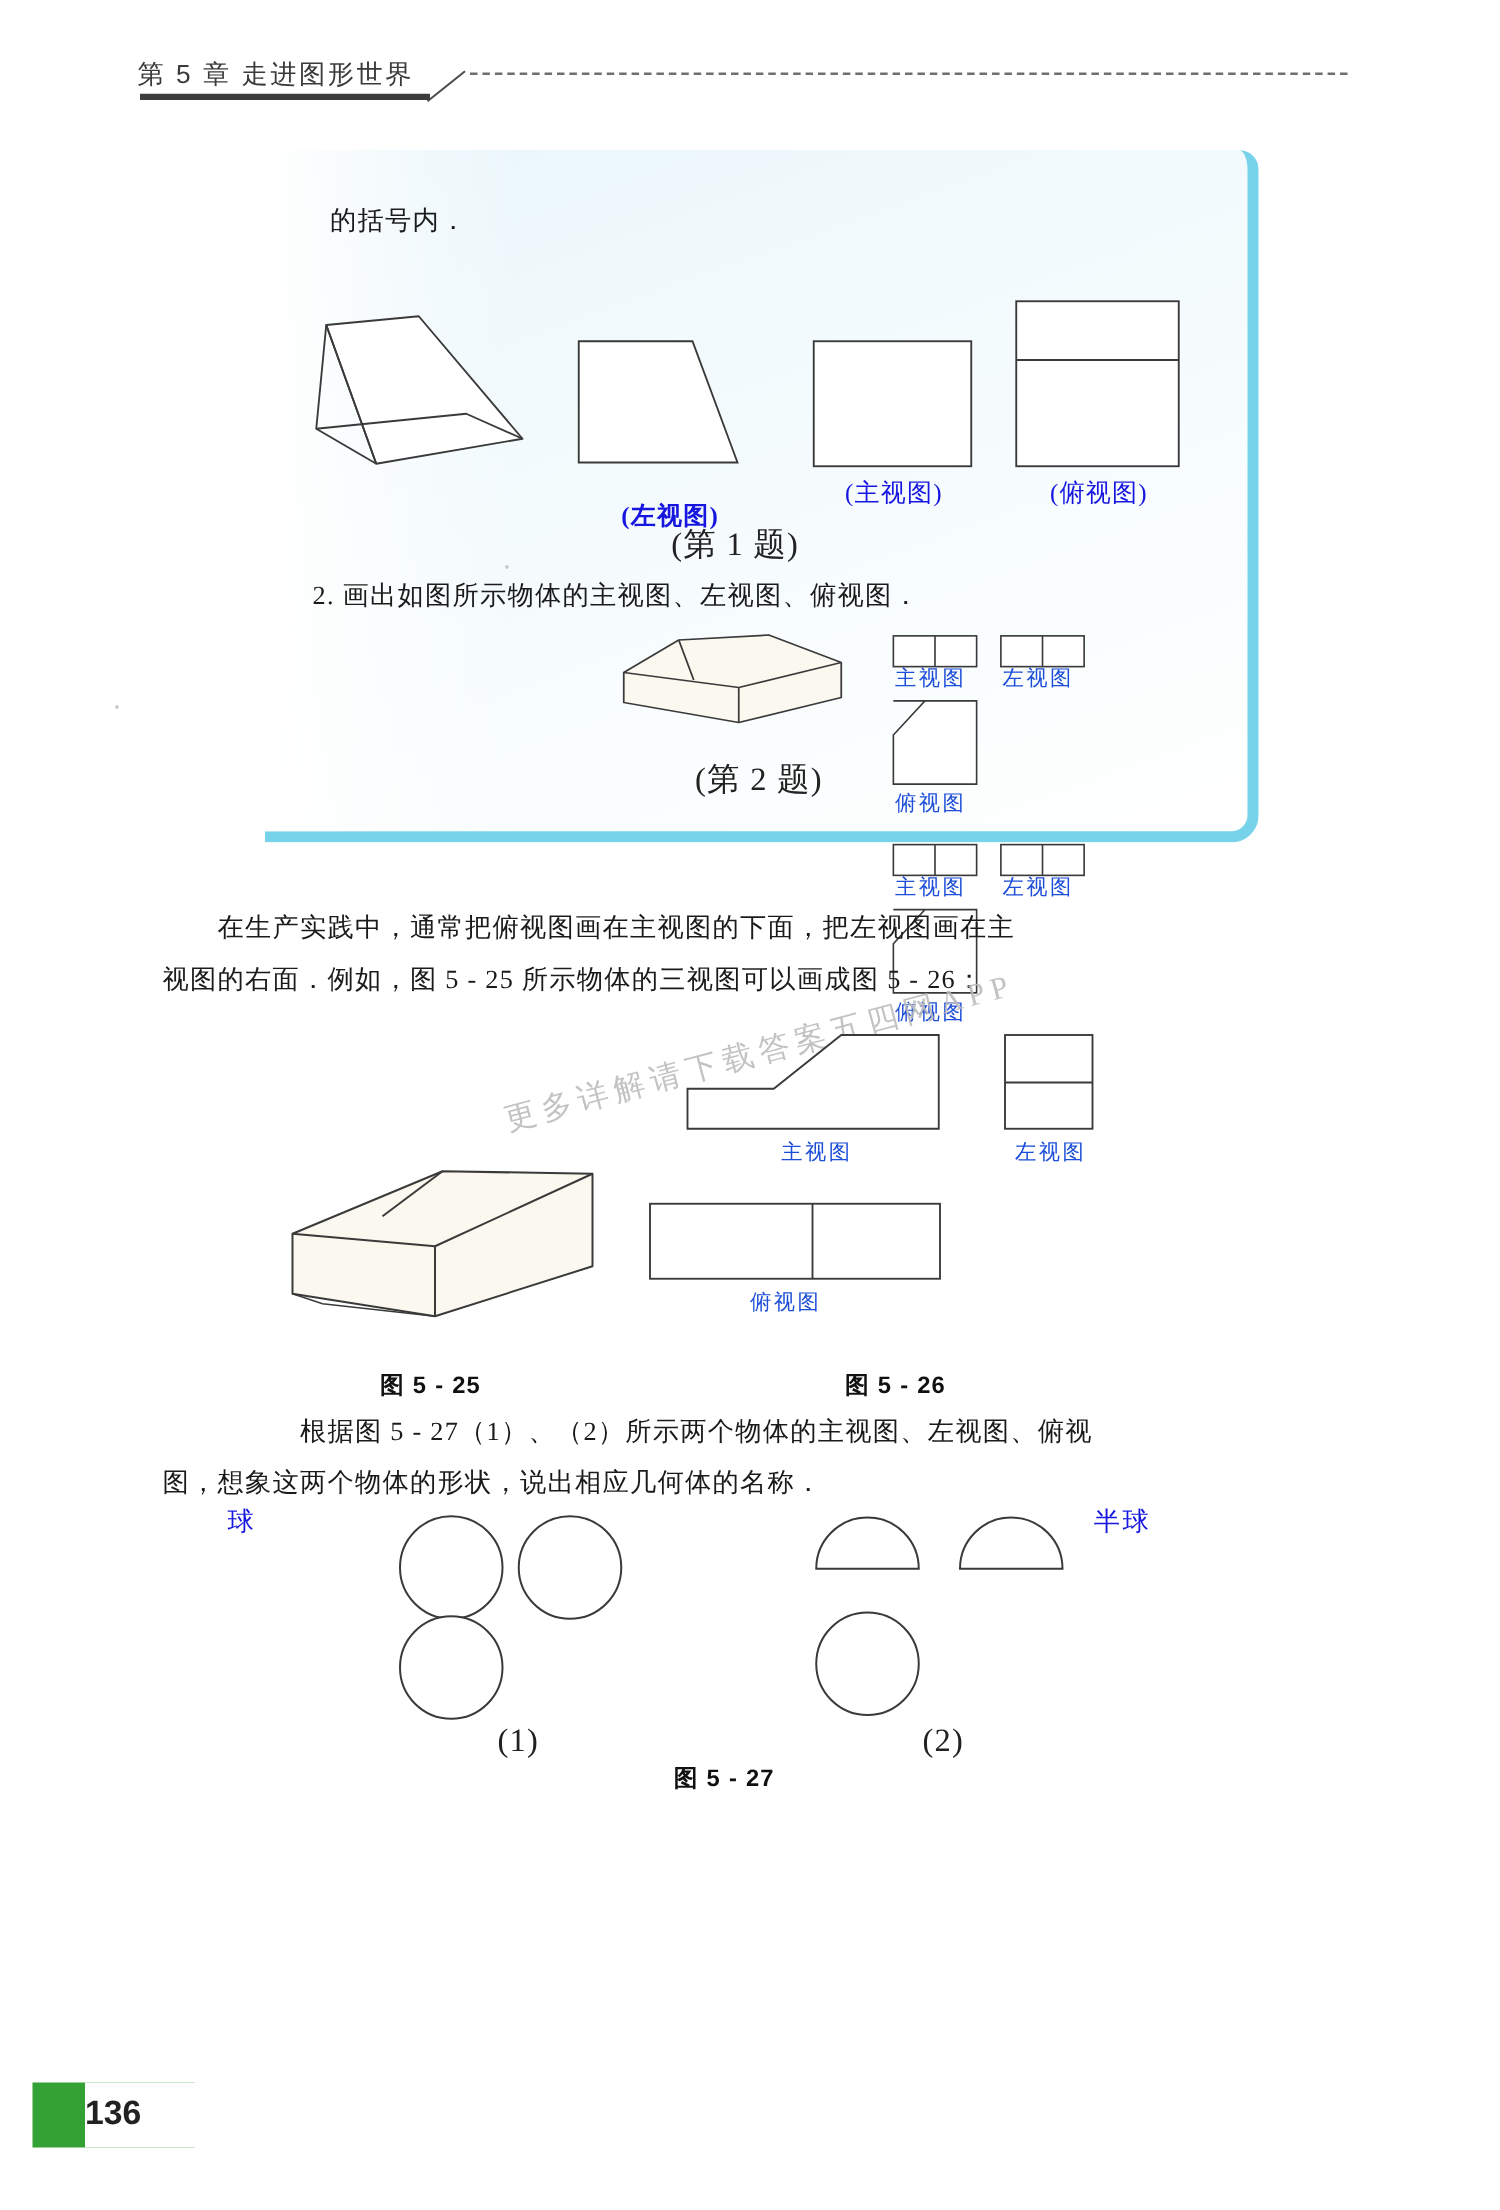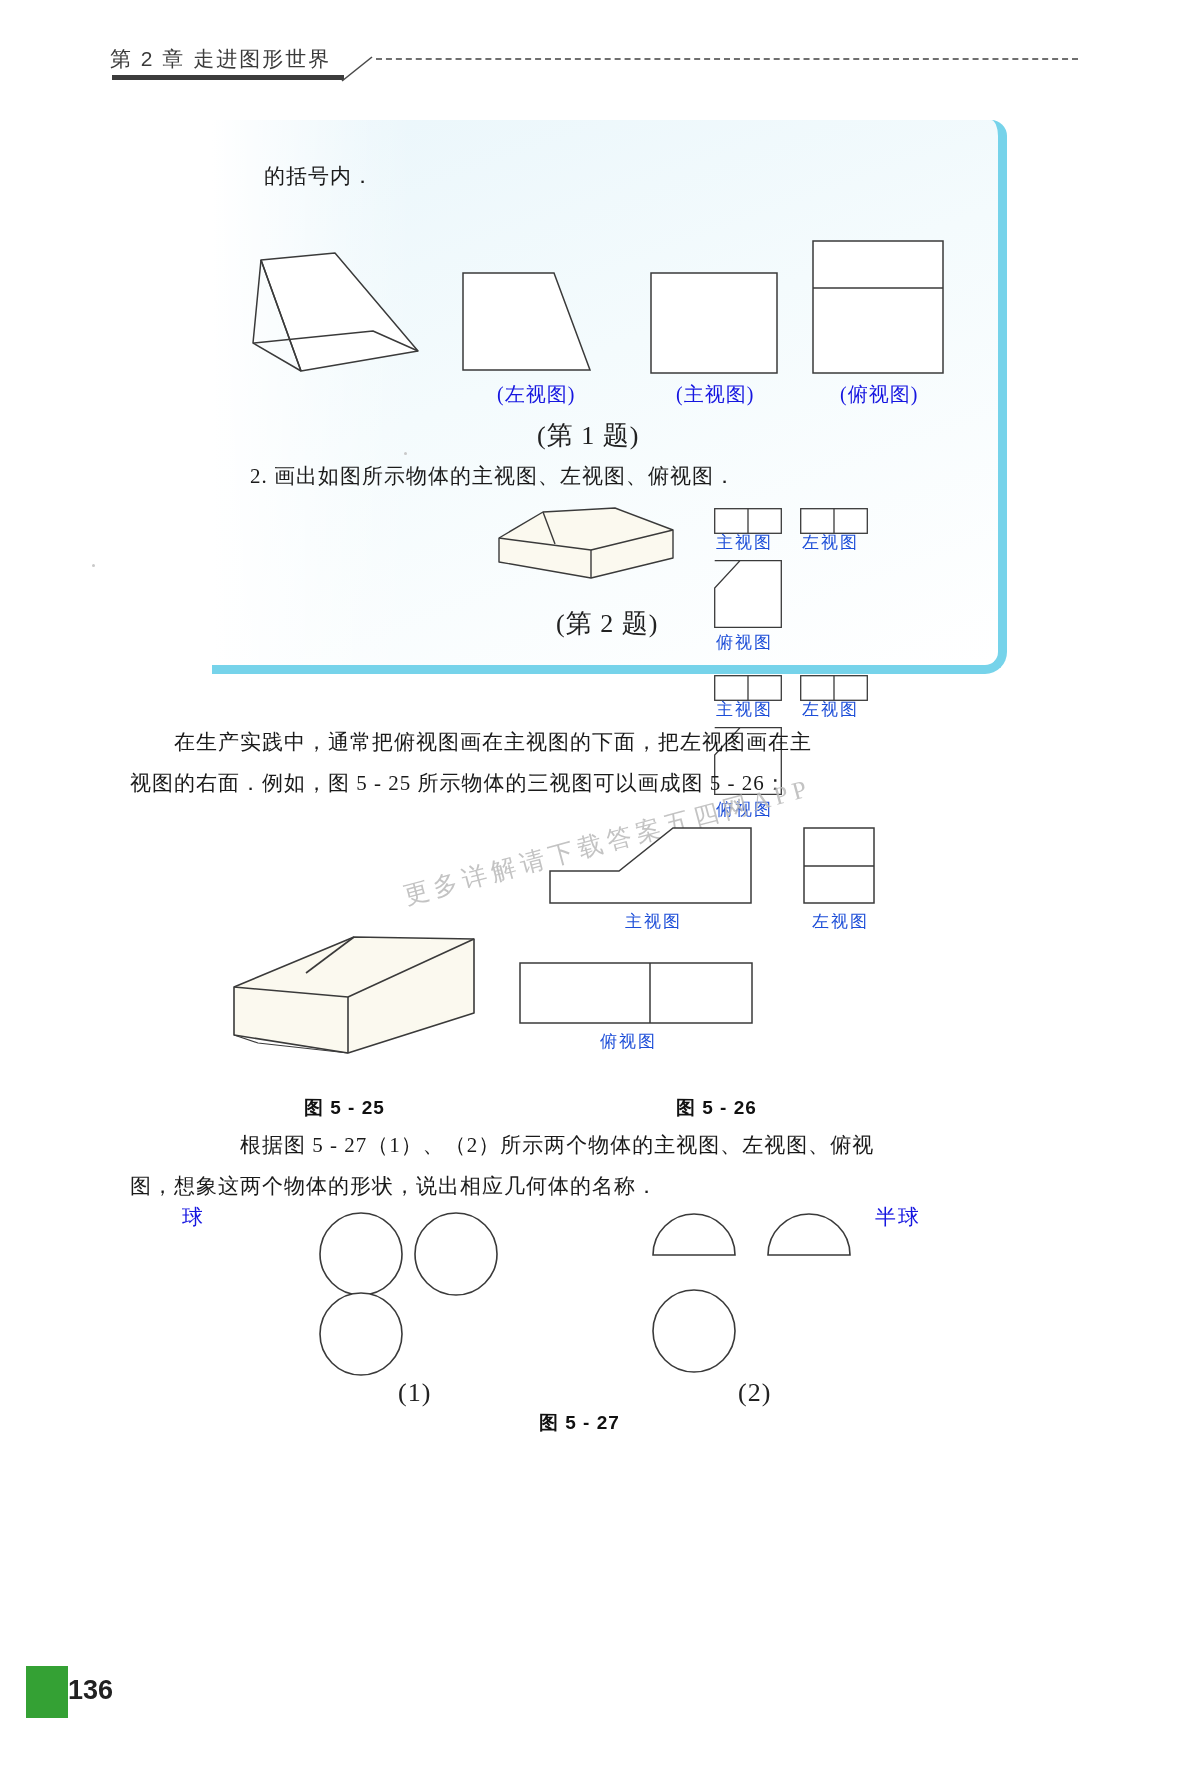--- a/index.html
+++ b/index.html
@@ -129,21 +129,21 @@
     font-family:"Liberation Sans","DejaVu Sans",sans-serif;
   }
   .dot{position:absolute;width:3px;height:3px;background:#c9c9c9;border-radius:50%;}
 </style>
 </head>
 <body>
 
 <div class="page">
 
   <div class="header">
-    <div class="title">第 2 章   走进图形世界</div>
+    <div class="title">第 5 章   走进图形世界</div>
     <div class="rule"></div>
     <svg class="slash" width="32" height="24" viewBox="0 0 32 24">
       <line x1="0" y1="24" x2="30" y2="0" stroke="#4a4a4a" stroke-width="1.6"></line>
     </svg>
     <div class="dashes"></div>
   </div>
 
   <div class="panel"></div>
   <div class="panel-fade"></div>
 
@@ -175,21 +175,21 @@
     </svg>
   </div>
 
   <div class="svgwrap" style="left:812px;top:240px;">
     <svg width="132" height="134" viewBox="0 0 132 134">
       <rect x="1" y="1" width="130" height="132" fill="#ffffff" stroke="#3a3a3a" stroke-width="1.5"></rect>
       <line x1="1" y1="48" x2="131" y2="48" stroke="#3a3a3a" stroke-width="1.5"></line>
     </svg>
   </div>
 
-  <div class="ans" style="left:497px;top:381px;">(左视图)</div>
+  <div class="ans" style="left:497px;top:399px;font-weight:bold;">(左视图)</div>
   <div class="ans" style="left:676px;top:381px;">(主视图)</div>
   <div class="ans" style="left:840px;top:381px;">(俯视图)</div>
 
   <div class="cap" style="left:537px;top:418px;">(第 1 题)</div>
 
   <div class="body-text q2">2. 画出如图所示物体的主视图、左视图、俯视图．</div>
 
   <div class="svgwrap" style="left:485px;top:500px;">
     <svg width="200" height="90" viewBox="0 0 200 90">
       <g stroke="#3a3a3a" stroke-width="1.4" stroke-linejoin="round">

